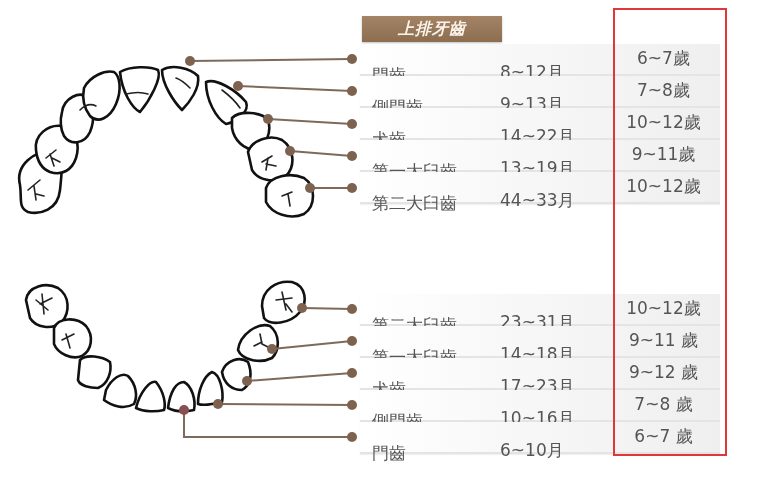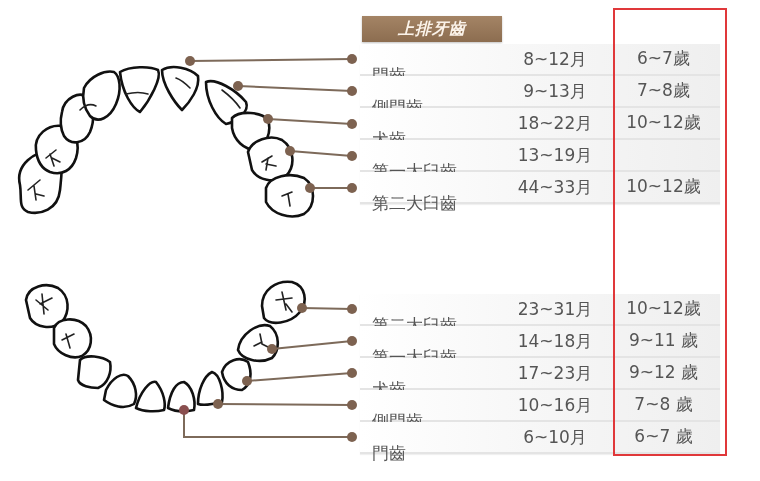--- a/index.html
+++ b/index.html
@@ -16,21 +16,21 @@
     }
     .col-header { position: absolute; top: 10px; font-size: 19px; color: #4b4b4b;
                   font-weight: bold; text-align: center; width: 100px; margin-top: 44px; }
     .row {
       position: absolute; left: 360px; width: 360px; height: 30px;
       background: linear-gradient(90deg, #ffffff 0%, #f8f8f8 40%, #efefef 100%);
       border-bottom: 2px solid #e4e4e4;
       box-shadow: 0 1px 1px rgba(0,0,0,0.06);
     }
     .row .name { position: absolute; left: 12px; top: 20px; font-size: 17px; color: #555; }
-    .row .erupt { position: absolute; left: 140px; width: 110px; top: 4px; text-align: center;
+    .row .erupt { position: absolute; left: 140px; width: 110px; top: 17px; text-align: left;
                   font-size: 17px; color: #555; }
     .row .shed { position: absolute; left: 255px; width: 97px; top: 3px; text-align: center;
                  font-size: 17px; color: #555; }
     .highlight-box {
       position: absolute; left: 613px; top: 8px; width: 110px; height: 444px;
       border: 2px solid #e0383a; pointer-events: none;
     }
   </style>
 </head>
 <body>
@@ -128,26 +128,27 @@
     <span class="erupt">8~12月</span>
     <span class="shed">6~7歲</span>
   </div>
   <div class="row" style="top:76px">
     <span class="name">側門齒</span>
     <span class="erupt">9~13月</span>
     <span class="shed">7~8歲</span>
   </div>
   <div class="row" style="top:108px">
     <span class="name">犬齒</span>
-    <span class="erupt">18~22月</span>
+    <span class="erupt">14~22月</span>
     <span class="shed">10~12歲</span>
   </div>
   <div class="row" style="top:140px">
     <span class="name">第一大臼齒</span>
     <span class="erupt">13~19月</span>
+    <span class="shed">9~11歲</span>
   </div>
   <div class="row" style="top:172px">
     <span class="name">第二大臼齒</span>
     <span class="erupt">44~33月</span>
     <span class="shed">10~12歲</span>
   </div>
 
 
   <div class="row" style="top:294px">
     <span class="name">第二大臼齒</span>

